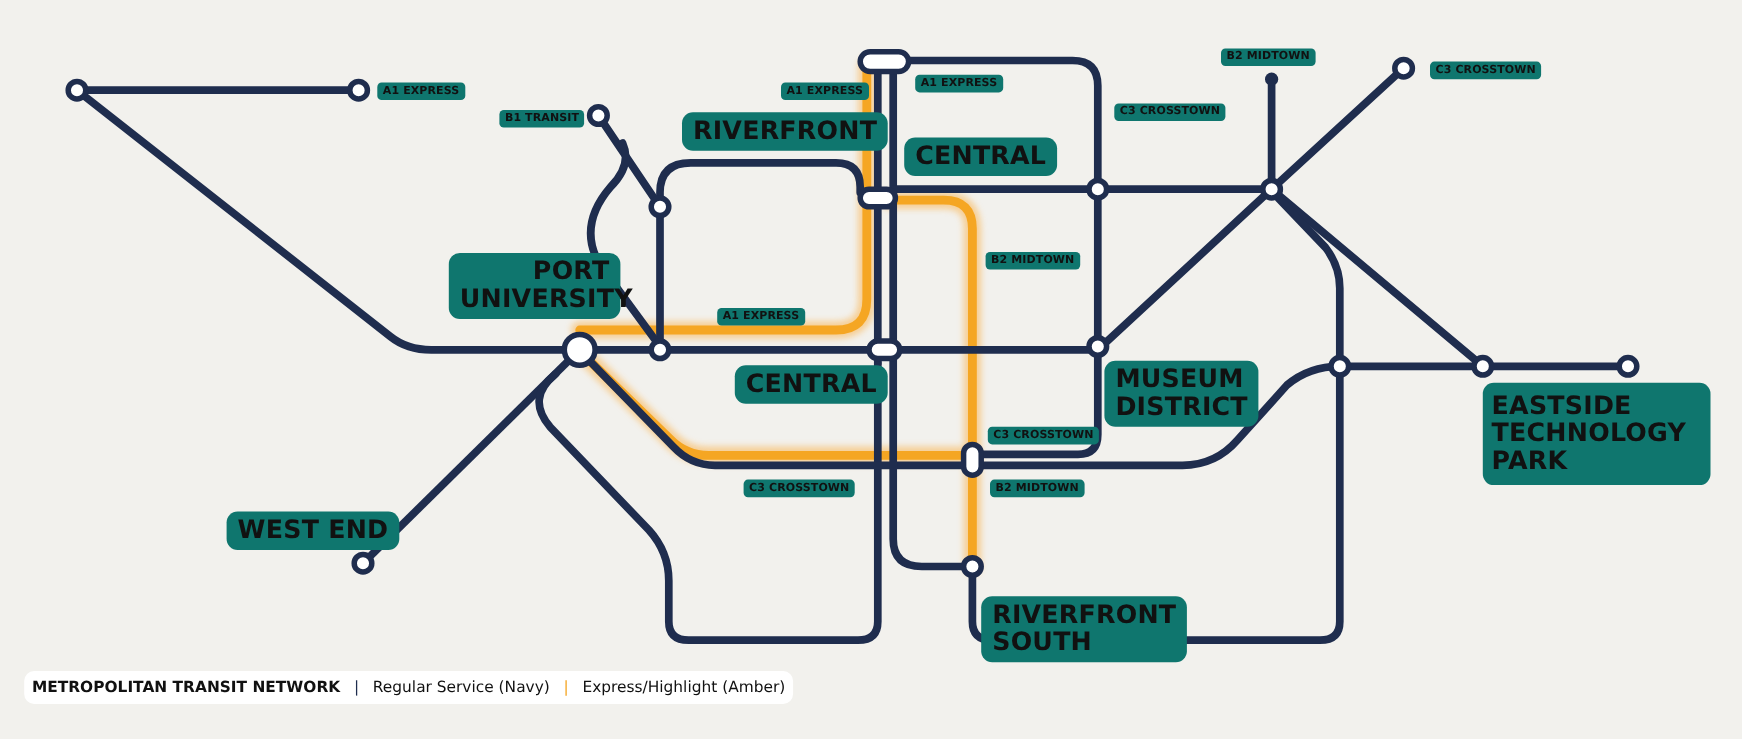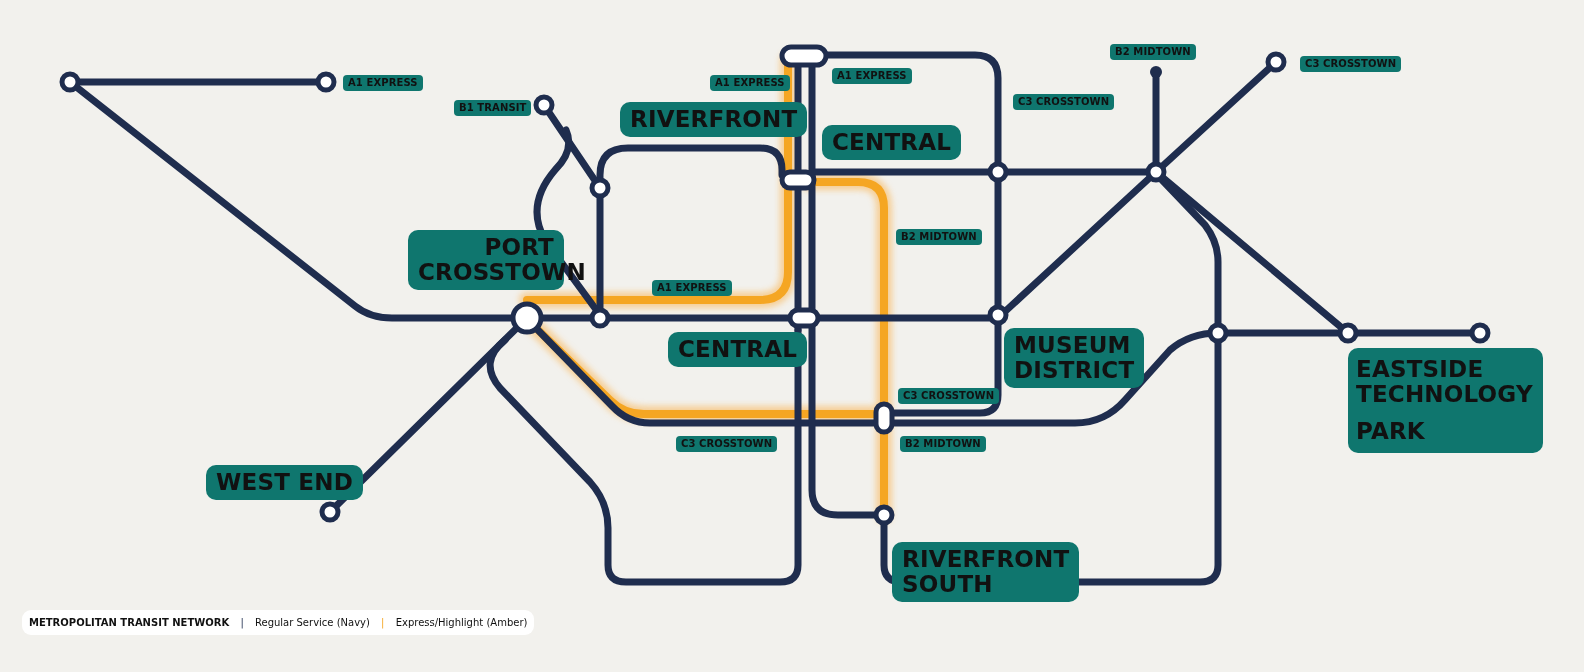--- a/index.html
+++ b/index.html
@@ -2,21 +2,21 @@
 <html><head>
 <meta charset="utf-8">
 <style>
   html,body{margin:0;padding:0;}
   body{width:1584px;height:672px;background:#f2f1ed;position:relative;overflow:hidden;font-family:"DejaVu Sans","Liberation Sans",sans-serif;}
   svg.map{position:absolute;left:0;top:0;}
   .lbl{position:absolute;background:#0f766e;border-radius:10px;color:#111;font-weight:bold;line-height:1.0;}
   .big{font-size:23px;padding:6px 10px;letter-spacing:0.2px;}
   .small{font-size:10px;padding:3px 5px;border-radius:4px;letter-spacing:0.1px;}
   .right{text-align:right;}
-  .legend{position:absolute;left:22px;top:610px;background:#fff;border-radius:9px;padding:7px 7px;font-size:10px;color:#111;white-space:nowrap;}
+  .legend{position:absolute;left:22px;top:610px;background:#fff;border-radius:9px;padding:7px 7px;font-size:14px;color:#111;white-space:nowrap;}
   .legend b{font-weight:bold;}
   .sep{margin:0 8px;}
   .sep.navy{color:#1f2d4e;}
   .sep.amber{color:#f5a623;}
 </style>
 </head>
 <body>
 
 <svg class="map" width="1584" height="672" viewBox="0 0 1584 672">
   <defs>
@@ -92,33 +92,33 @@
     <circle cx="1348" cy="333" r="8"></circle>
     <circle cx="1480" cy="333" r="8"></circle>
     <circle cx="330" cy="512" r="8"></circle>
     <circle cx="884" cy="515" r="8"></circle>
   </g>
   <circle cx="1156" cy="72" r="6" fill="#1f2d4e"></circle>
 </svg>
 
 <div class="lbl big right" style="left:392px;top:230px;width:136px;margin-left:16px;">
   <div>PORT</div>
-  <div style="margin-top:2px">CROSSTOWN</div>
+  <div style="margin-top:2px">UNIVERSITY</div>
 </div>
 <div class="lbl big" style="left:620px;top:102px;">RIVERFRONT</div>
 <div class="lbl big" style="left:822px;top:125px;">CENTRAL</div>
 <div class="lbl big" style="left:668px;top:332px;">CENTRAL</div>
 <div class="lbl big" style="left:1004px;top:328px;">
   <div>MUSEUM</div>
   <div style="margin-top:2px">DISTRICT</div>
 </div>
-<div class="lbl big" style="left:1348px;top:348px;padding:10px 10px 10px 8px;">
+<div class="lbl big" style="left:1348px;top:348px;padding:10px 22px 10px 8px;">
   <div>EASTSIDE</div>
   <div style="margin-top:2px">TECHNOLOGY</div>
-  <div style="margin-top:14px">PARK</div>
+  <div style="margin-top:2px">PARK</div>
 </div>
 <div class="lbl big" style="left:206px;top:465px;">WEST END</div>
 <div class="lbl big" style="left:892px;top:542px;">
   <div>RIVERFRONT</div>
   <div style="margin-top:2px">SOUTH</div>
 </div>
 
 <div class="lbl small" style="left:343px;top:75px;">A1 EXPRESS</div>
 <div class="lbl small" style="left:454px;top:100px;">B1 TRANSIT</div>
 <div class="lbl small" style="left:710px;top:75px;">A1 EXPRESS</div>

